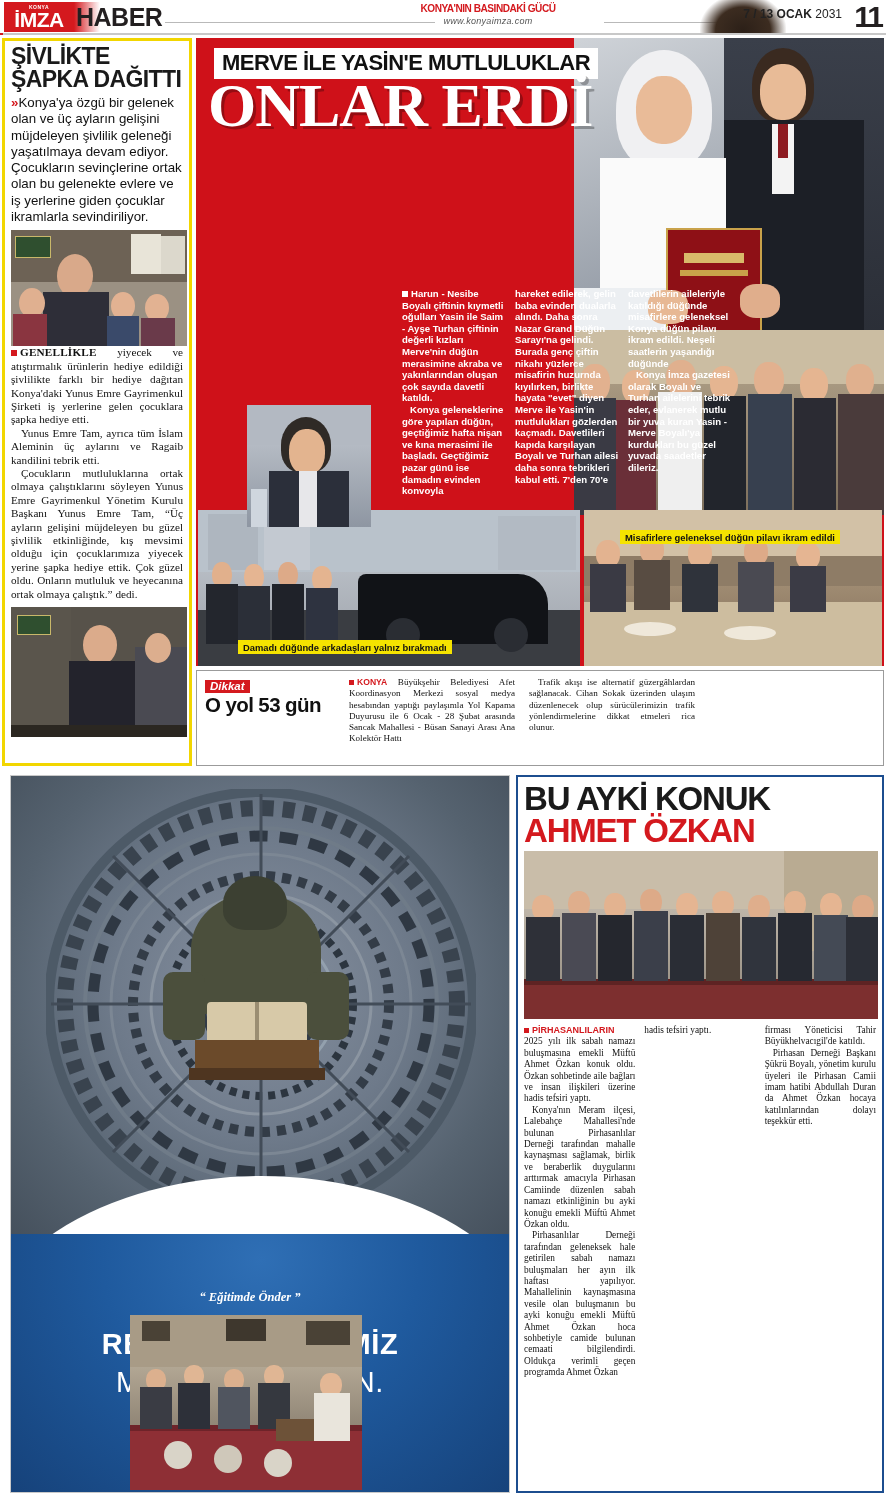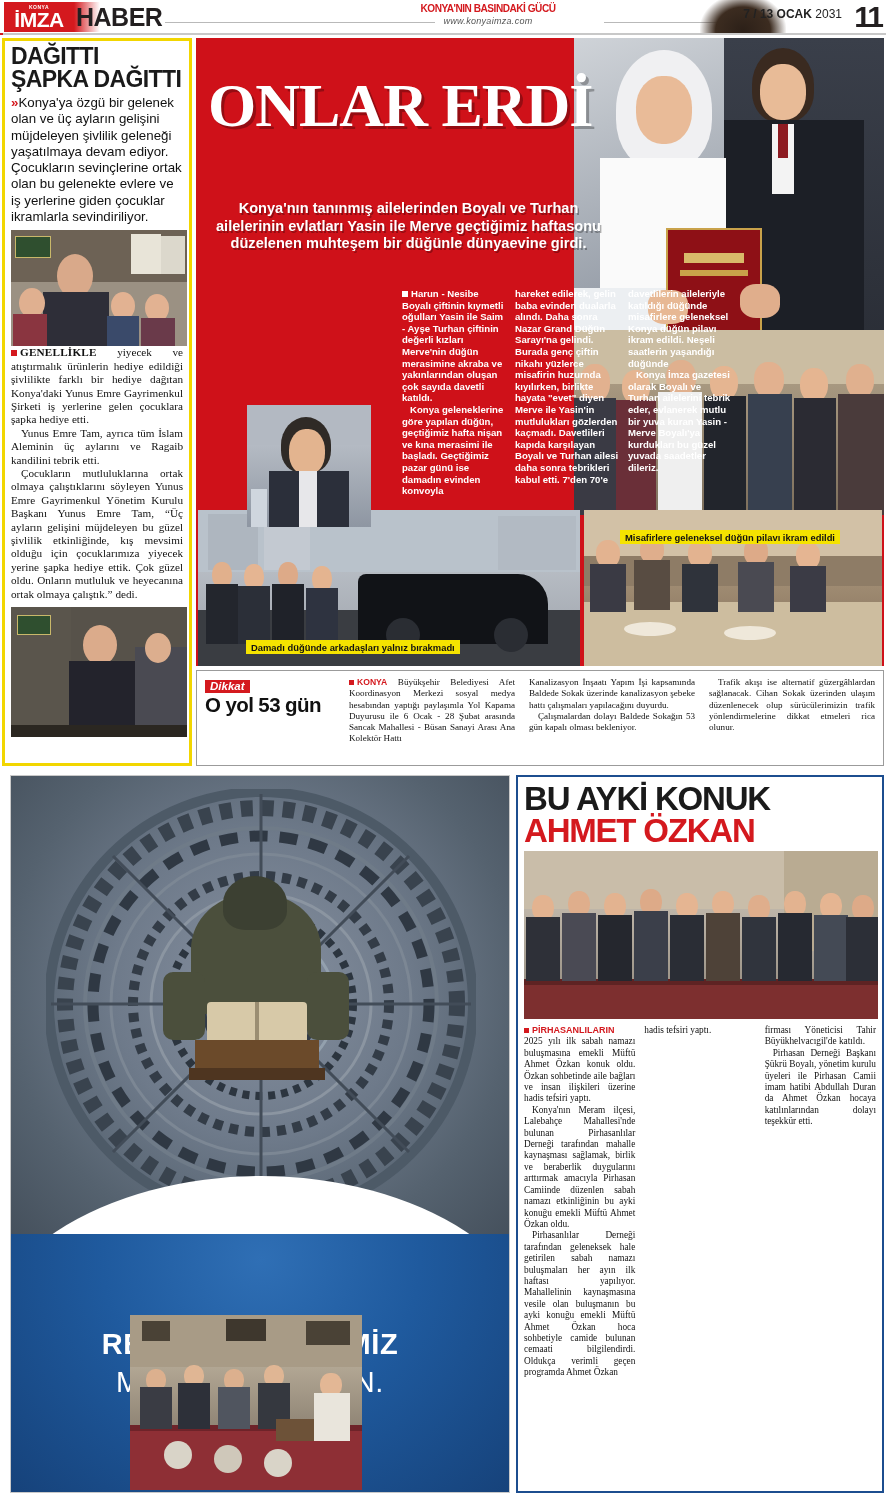--- a/index.html
+++ b/index.html
@@ -157,21 +157,21 @@
       <div class="s2">www.konyaimza.com</div>
     </div>
     <div class="mh-head-shadow"></div>
     <div class="mh-date"><span>7 / 13 OCAK</span> <span class="lite">2031</span></div>
     <div class="mh-pageno">11</div>
     <div class="mh-bottomline"></div>
   </div>
 
   <div class="left-col">
     <div class="lc-head">
-      <div>DAĞITTI</div>
+      <div>ŞİVLİKTE</div>
       <div>ŞAPKA DAĞITTI</div>
     </div>
     <div class="lc-lead">
       <span class="arrow">»</span><span>Konya'ya özgü bir gelenek olan ve üç ayların gelişini müjdeleyen şivlilik geleneği yaşatılmaya devam ediyor. Çocukların sevinçlerine ortak olan bu gelenekte evlere ve iş yerlerine giden çocuklar ikramlarla sevindiriliyor.</span>
     </div>
 
     <div class="lc-photo">
       <div class="rect" style="left:0;top:0;width:176px;height:116px;background:linear-gradient(180deg,#b9b0a4,#8d8madd)"></div>
       <div class="rect" style="left:0;top:0;width:176px;height:52px;background:#6d6255"></div>
       <div class="rect" style="left:4px;top:6px;width:36px;height:22px;background:#2f4f2f;border:1px solid #c9b86a"></div>
@@ -261,21 +261,21 @@
       <div class="blob" style="left:188px;top:108px;width:34px;height:34px;background:#2a2d33;border-radius:50%"></div>
       <div class="blob" style="left:296px;top:108px;width:34px;height:34px;background:#2a2d33;border-radius:50%"></div>
       <div class="blob" style="left:14px;top:52px;width:20px;height:26px;background:#e1b08c;border-radius:46%"></div>
       <div class="rect" style="left:8px;top:74px;width:32px;height:60px;background:#23262d"></div>
       <div class="blob" style="left:46px;top:54px;width:20px;height:26px;background:#e5b592;border-radius:46%"></div>
       <div class="rect" style="left:40px;top:76px;width:32px;height:58px;background:#2b2f38"></div>
       <div class="blob" style="left:80px;top:52px;width:20px;height:26px;background:#ddaa88;border-radius:46%"></div>
       <div class="rect" style="left:74px;top:74px;width:32px;height:60px;background:#1f2229"></div>
       <div class="blob" style="left:114px;top:56px;width:20px;height:26px;background:#e4b490;border-radius:46%"></div>
       <div class="rect" style="left:108px;top:78px;width:32px;height:56px;background:#2e3340"></div>
-      <div class="cap" style="left:48px;top:130px">Damadı düğünde arkadaşları yalnız bırakmadı</div>
+      <div class="cap" style="left:40px;top:130px">Damadı düğünde arkadaşları yalnız bırakmadı</div>
     </div>
 
     <div class="wed-photo-br">
       <div class="rect" style="left:0;top:0;width:298px;height:158px;background:linear-gradient(180deg,#c0a98c,#7b6a55)"></div>
       <div class="rect" style="left:0;top:0;width:298px;height:46px;background:#d2c1a6"></div>
       <div class="rect" style="left:0;top:46px;width:298px;height:30px;background:#8e7c66"></div>
       <div class="rect" style="left:0;top:92px;width:298px;height:66px;background:#cdbd9f"></div>
       <div class="blob" style="left:12px;top:30px;width:24px;height:28px;background:#e3b390;border-radius:46%"></div>
       <div class="rect" style="left:6px;top:54px;width:36px;height:48px;background:#3a3a44"></div>
       <div class="blob" style="left:56px;top:26px;width:24px;height:28px;background:#dfae8c;border-radius:46%"></div>
@@ -286,24 +286,24 @@
       <div class="rect" style="left:154px;top:52px;width:36px;height:50px;background:#4a4a52"></div>
       <div class="blob" style="left:212px;top:32px;width:24px;height:28px;background:#e5b592;border-radius:46%"></div>
       <div class="rect" style="left:206px;top:56px;width:36px;height:46px;background:#3b3b45"></div>
       <div class="rect" style="left:40px;top:112px;width:52px;height:14px;background:#efe8da;border-radius:50%"></div>
       <div class="rect" style="left:140px;top:116px;width:52px;height:14px;background:#efe8da;border-radius:50%"></div>
       <div class="cap" style="left:36px;top:20px">Misafirlere geleneksel düğün pilavı ikram edildi</div>
     </div>
 
     <div class="rect" style="left:0;top:0;width:238px;height:470px;background:linear-gradient(to right,#cf1119 72%,rgba(207,17,25,0))"></div>
 
+    <div class="wed-kicker">MERVE İLE YASİN'E MUTLULUKLAR</div>
     <div class="wed-h1">
       <span>ONLAR ERDİ</span>
     </div>
-    <div class="wed-lead">Konya'nın tanınmış ailelerinden Boyalı ve Turhan ailelerinin evlatları Yasin ile Merve geçtiğimiz haftasonu düzelenen muhteşem bir düğünle dünyaevine girdi.</div>
 
     <div class="wed-cols">
       <div class="wed-col">
         <p style="text-indent:0"><span class="sq"></span><span>Harun - Nesibe</span> <span>Boyalı çiftinin kıymetli oğulları Yasin ile Saim - Ayşe Turhan çiftinin değerli kızları Merve'nin düğün merasimine akraba ve yakınlarından oluşan çok sayıda davetli katıldı.</span></p>
         <p>Konya geleneklerine göre yapılan düğün, geçtiğimiz hafta nişan ve kına merasimi ile başladı. Geçtiğimiz pazar günü ise damadın evinden konvoyla</p>
       </div>
       <div class="wed-col">
         <p style="text-indent:0">hareket edilerek, gelin baba evinden dualarla alındı. Daha sonra Nazar Grand Düğün Sarayı'na gelindi. Burada genç çiftin nikahı yüzlerce misafirin huzurnda kıyılırken, birlikte hayata "evet" diyen Merve ile Yasin'in mutlulukları gözlerden kaçmadı. Davetlileri kapıda karşılayan Boyalı ve Turhan ailesi daha sonra tebrikleri kabul etti. 7'den 70'e</p>
       </div>
       <div class="wed-col">
@@ -314,24 +314,20 @@
   </div>
 
   <div class="dikkat">
     <div class="dk-badge">Dikkat</div>
     <div class="dk-head">
       <div>O yol 53 gün</div>
     </div>
     <div class="dk-cols">
       <div class="dk-col">
         <p style="text-indent:0"><span class="sq"></span><span class="kkonya">KONYA</span> <span>Büyükşehir Belediyesi Afet Koordinasyon Merkezi sosyal medya hesabından yaptığı paylaşımla Yol Kapama Duyurusu ile 6 Ocak - 28 Şubat arasında Sancak Mahallesi - Büsan Sanayi Arası Ana Kolektör Hattı</span></p>
-      </div>
-      <div class="dk-col">
-        <p style="text-indent:0">Kanalizasyon İnşaatı Yapım İşi kapsamında Baldede Sokak üzerinde kanalizasyon şebeke hattı çalışmaları yapılacağını duyurdu.</p>
-        <p>Çalışmalardan dolayı Baldede Sokağın 53 gün kapalı olması bekleniyor.</p>
       </div>
       <div class="dk-col">
         <p>Trafik akışı ise alternatif güzergâhlardan sağlanacak. Cihan Sokak üzerinden ulaşım düzenlenecek olup sürücülerimizin trafik yönlendirmelerine dikkat etmeleri rica olunur.</p>
       </div>
     </div>
   </div>
 
   <div class="ad">
     <div class="ad-top">
       <svg class="ad-mandala" width="430" height="430" viewBox="0 0 430 430">
@@ -365,20 +361,21 @@
 
   <svg class="ad-logo" width="104" height="74" viewBox="0 0 104 74">
     <ellipse cx="52" cy="32" rx="50" ry="30" fill="#1b4f96" stroke="#ffffff" stroke-width="2.5"></ellipse>
     <ellipse cx="52" cy="32" rx="43" ry="24" fill="none" stroke="#ffffff" stroke-width="1.5"></ellipse>
     <path d="M40 12 L40 52 L58 52 A20 20 0 0 0 58 12 Z" fill="#ffffff"></path>
     <path d="M47 18 L47 46 L56 46 A14 14 0 0 0 56 18 Z" fill="#1b4f96"></path>
     <path d="M30 26 q6 -14 12 0 q-6 10 -12 0 Z" fill="#e8541c"></path>
     <rect x="34" y="34" width="4" height="16" fill="#ffffff"></rect>
     <text x="26" y="14" fill="#ffffff" font-size="10" font-weight="bold" font-family="'Liberation Sans',sans-serif" transform="rotate(-12 26 14)">DİLTAŞ</text>
   </svg>
+  <div class="ad-slogan">“ Eğitimde Önder ”</div>
   <div class="ad-l1">REGAİP KANDİLİMİZ</div>
   <div class="ad-l2">MÜBAREK OLSUN.</div>
   <div class="ad-divider"></div>
   <div class="ad-brand">DİLTAŞ EĞİTİM KURUMLARI</div>
 
   <div class="art2">
     <div class="a2-h1">BU AYKİ KONUK</div>
     <div class="a2-h2">AHMET ÖZKAN</div>
 
     <div class="a2-photo">

